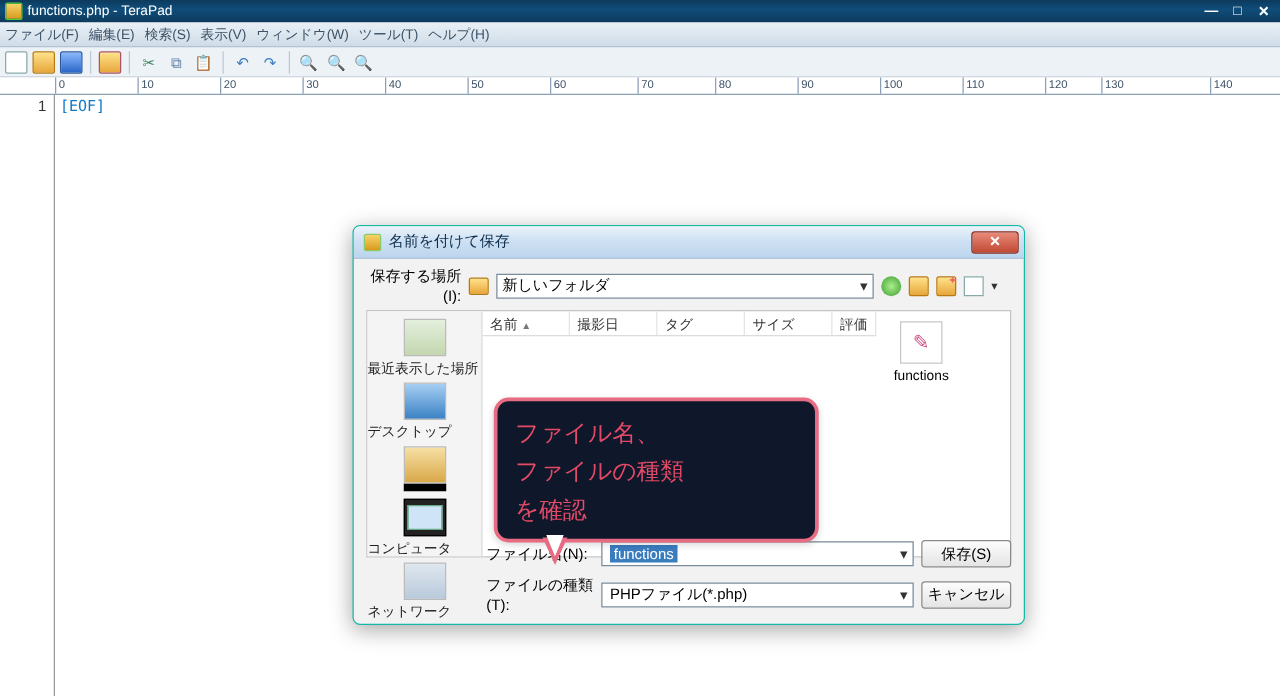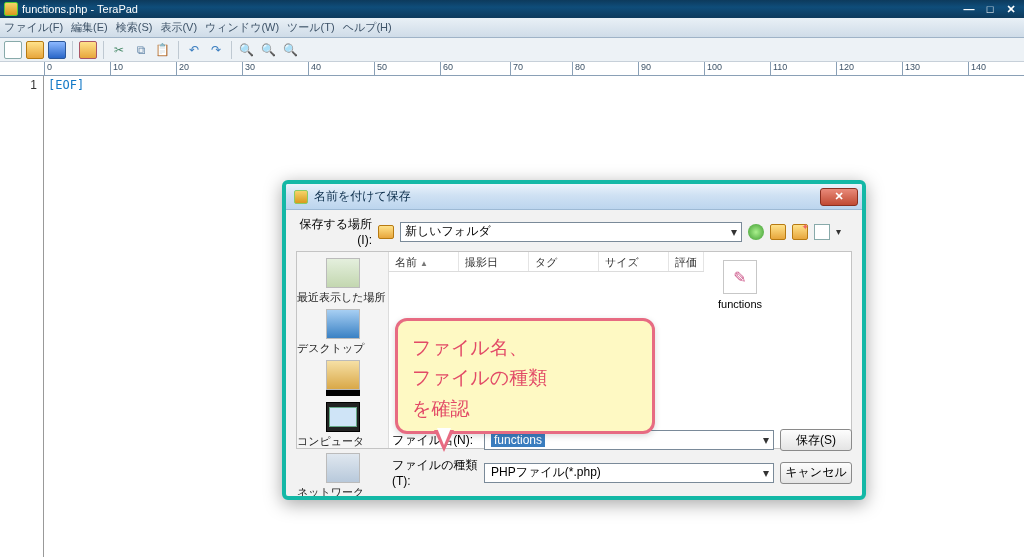--- a/index.html
+++ b/index.html
@@ -87,23 +87,23 @@
 .gutter {
   width:44px; text-align:right; color:#333; padding:2px 6px 0 0;
   border-right:1px solid #999; background:#fff;
 }
 .code { padding:2px 0 0 4px; color:#1279c7; font-family:"MS Gothic",monospace; }
 
 
 .dialog {
   position:absolute;
   left:282px; top:180px;
-  width:584px; height:320px;
+  width:538px; height:320px;
   background:#f2f2f2;
-  border:4px solid #14b8a6;
+  border:1px solid #14b8a6;
   border-radius:6px;
   box-shadow:0 4px 18px rgba(0,0,0,.35);
   overflow:hidden;
 }
 .dlg-title {
   height:26px;
   background:linear-gradient(#ebf3fb,#cfe1f3 45%,#bcd5ee);
   display:flex; align-items:center;
   padding:0 4px 0 8px;
   font-size:12px; color:#0b2d4b;
@@ -188,21 +188,21 @@
 .file .ico{
   width:34px;height:34px;margin:0 auto 4px;border:1px solid #c7c7c7;background:#fff;
   display:flex;align-items:center;justify-content:center;color:#c58; font-size:16px;
 }
 
 
 .bubble{
   position:absolute;
   left:395px; top:318px;
   width:260px; height:116px;
-  background:#fef9c3;
+  background:#0f172a;
   border:3px solid #e76b82;
   border-radius:12px;
   padding:12px 14px;
   color:#e24a67;
   font-size:19px;
   line-height:1.6;
   box-shadow:0 2px 6px rgba(0,0,0,.15);
 }
 .bubble-tail{
   position:absolute; left:434px; top:430px;
@@ -286,21 +286,21 @@
   <span class="tick" style="left:242px">30</span>
   <span class="tick" style="left:308px">40</span>
   <span class="tick" style="left:374px">50</span>
   <span class="tick" style="left:440px">60</span>
   <span class="tick" style="left:510px">70</span>
   <span class="tick" style="left:572px">80</span>
   <span class="tick" style="left:638px">90</span>
   <span class="tick" style="left:704px">100</span>
   <span class="tick" style="left:770px">110</span>
   <span class="tick" style="left:836px">120</span>
-  <span class="tick" style="left:902px">130</span>
+  <span class="tick" style="left:881px">130</span>
   <span class="tick" style="left:968px">140</span>
 </div>
 
 <div class="editor">
   <div class="gutter">
     <span>1</span>
   </div>
   <div class="code">
     <span>[EOF]</span>
   </div>

